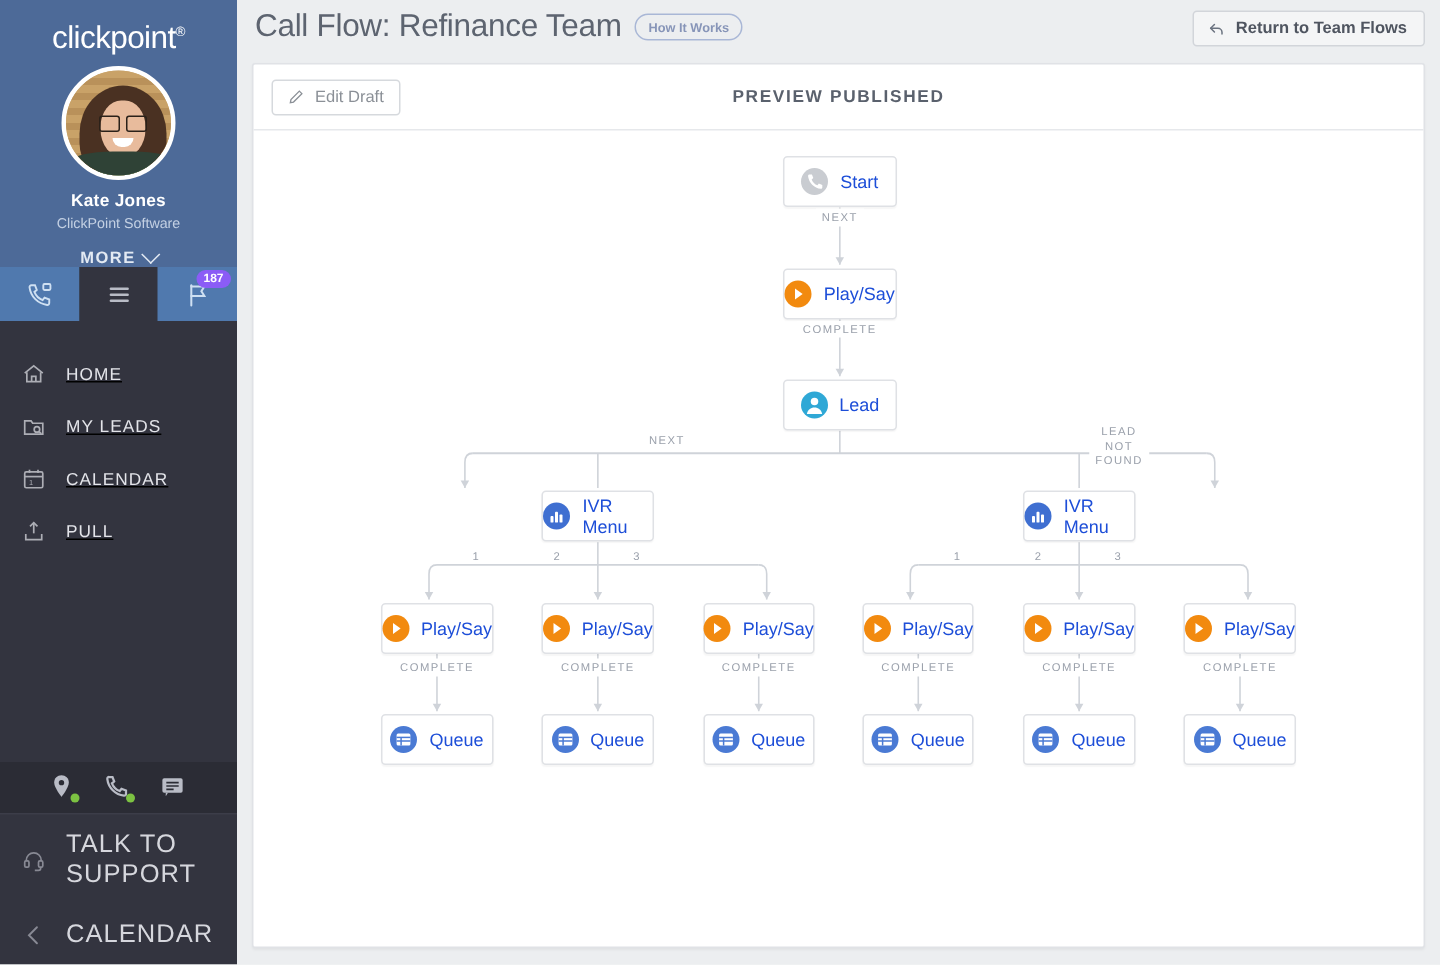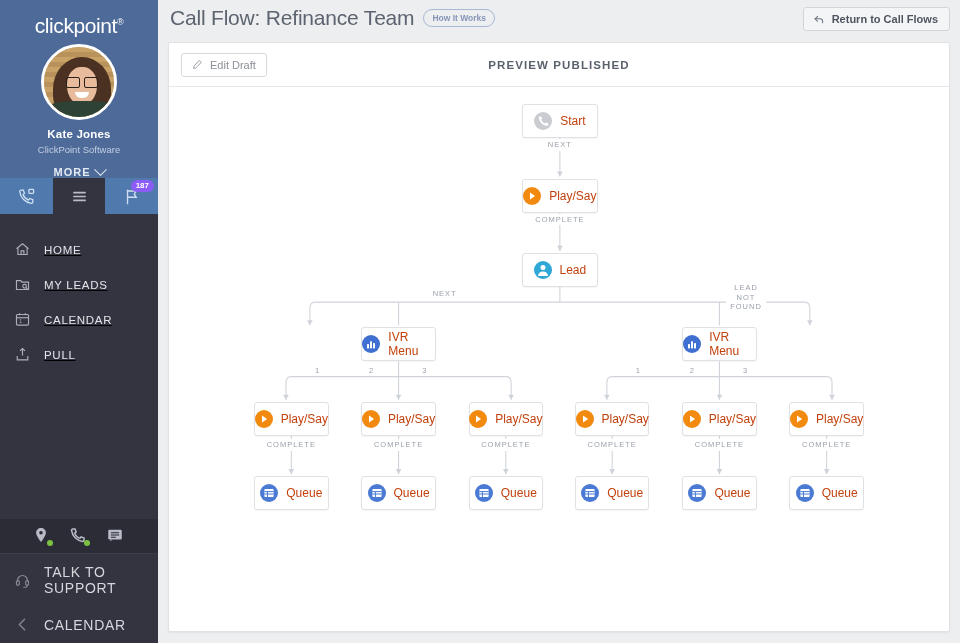--- a/index.html
+++ b/index.html
@@ -70,21 +70,21 @@
   }
   .nav-item svg { width:17px; height:17px; flex:none; opacity:.72;}
   .sb-statusbar {
     height:34px; background:#2b2c35; display:flex; align-items:center;
     justify-content:center; gap:17px;
   }
   .sb-statusbar .si { position:relative; width:20px; height:20px; cursor:pointer; }
   .sb-statusbar svg { width:18px; height:18px; }
   .dot { position:absolute; right:-1px; bottom:0px; width:6px; height:6px; border-radius:50%; background:#7cc242;}
   .sb-bottom { border-top:1px solid #3c3d49; }
-  .sb-bottom .nav-item { padding:10px 16px 10px 14px; font-size:14px; color:#d6d7dd;}
+  .sb-bottom .nav-item { padding:10px 16px 10px 14px; font-size:17px; color:#d6d7dd;}
 
   
   .main { flex:1; height:643px; position:relative; background:#eceef0; }
   .topbar {
     height:36px; background:#eceef0; display:flex; align-items:center;
     padding:0 12px 0 12px; position:relative;
   }
   .page-title { font-size:21px; color:#5d6470; font-weight:400; letter-spacing:-.2px; }
   .how-pill {
     margin-left:9px; border:1px solid #a9b7d6; color:#8795b8;
@@ -120,21 +120,21 @@
     pointer-events:none;
   }
   .canvas { position:absolute; left:0; right:0; top:45px; bottom:0; overflow:hidden; }
   .canvas svg.wires { position:absolute; left:0; top:0; width:100%; height:100%; }
 
   
   .node {
     position:absolute; height:34px; background:#fff;
     border:1px solid #dfe1e5; border-radius:3px;
     display:flex; align-items:center; justify-content:center; gap:8px;
-    font-size:12px; color:#c2410c; cursor:pointer;
+    font-size:12px; color:#1d4ed8; cursor:pointer;
     box-shadow:0 1px 1px rgba(0,0,0,.04);
   }
   .node .ico { width:18px; height:18px; border-radius:50%; flex:none; position:relative; }
   .ico.start { background:#c9ccd1; }
   .ico.play  { background:#f28a0f; }
   .ico.lead  { background:#2fa8d6; }
   .ico.ivr   { background:#3f6fd1; }
   .ico.queue { background:#4a7ad4; }
   .ico svg { position:absolute; left:0; top:0; width:18px; height:18px; }
   .wire-label {
@@ -281,21 +281,21 @@
   <div class="main">
 
     <div class="topbar">
       <span class="page-title">Call Flow: Refinance Team</span>
       <span class="how-pill">How It Works</span>
       <div class="ret-btn">
         <svg viewBox="0 0 24 24" fill="none" stroke="#6b7380" stroke-width="2.2" stroke-linecap="round" stroke-linejoin="round">
           <path d="M9 5L3.5 10.5 9 16"></path>
             <path d="M3.5 10.5H14a6 6 0 016 6V19"></path>
         </svg>
-        <span>Return to Call Flows</span>
+        <span>Return to Team Flows</span>
       </div>
     </div>
 
     <div class="card">
       <div class="card-head">
         <div class="edit-btn">
           <svg viewBox="0 0 24 24" fill="none" stroke="#8b9097" stroke-width="1.9" stroke-linecap="round">
             <path d="M16.5 3.8l3.7 3.7L8 19.7l-4.6.9.9-4.6z"></path>
           </svg>
           <span>Edit Draft</span>

